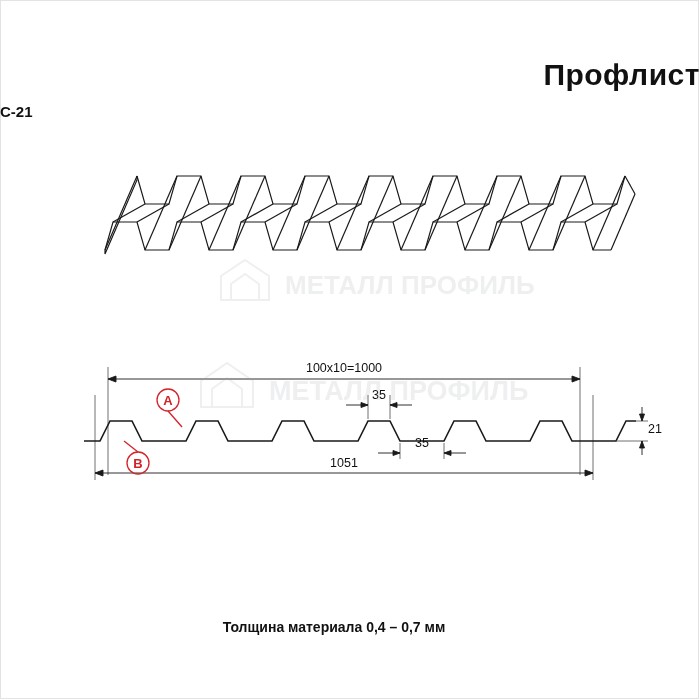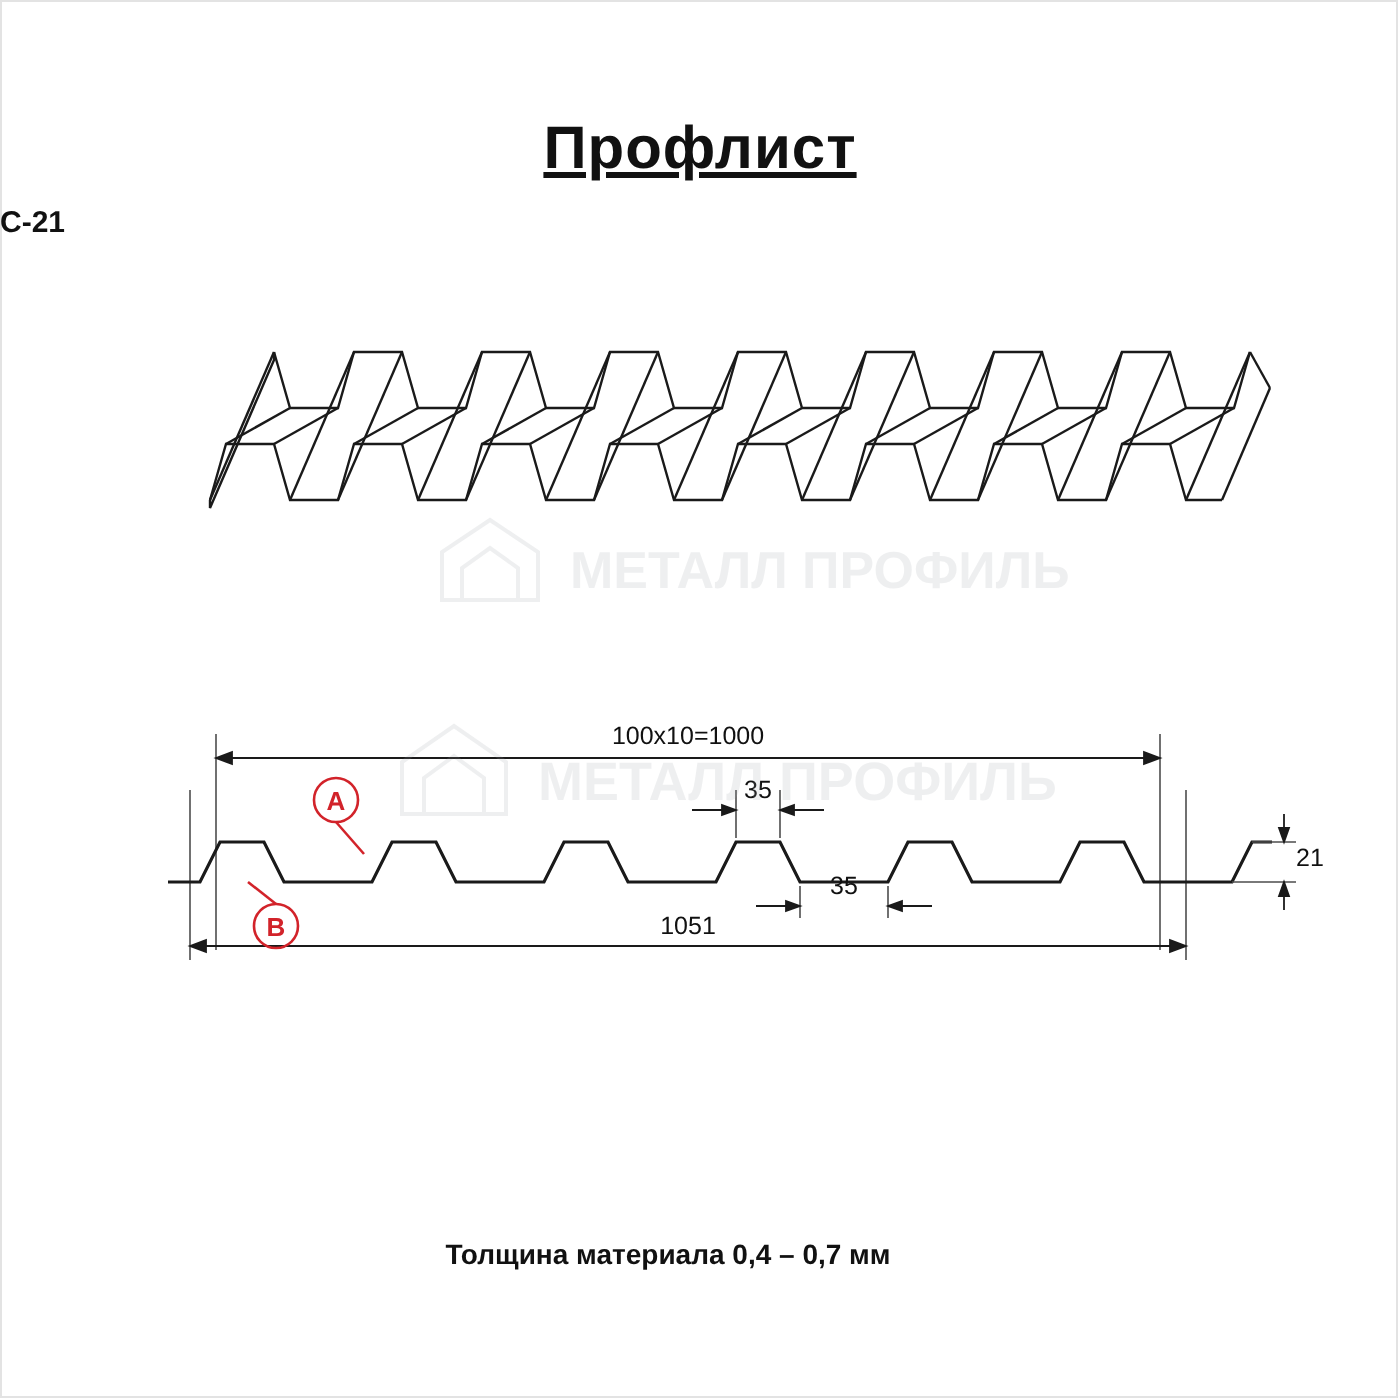--- a/index.html
+++ b/index.html
@@ -28,26 +28,25 @@
     height: 699px;
     border: 1px solid #e3e3e3;
     box-sizing: border-box;
     pointer-events: none;
   }
   .title {
     position: absolute;
     top: 58px;
     left: 0;
     width: 700px;
-    text-align: center;
+    text-align: right;
     font-size: 30px;
     font-weight: bold;
     letter-spacing: 0.5px;
     color: #111;
-    text-decoration: underline;
   }
   .subtitle {
     position: absolute;
     top: 103px;
     left: 0;
     width: 700px;
     font-size: 15px;
     font-weight: bold;
     color: #111;
   }

